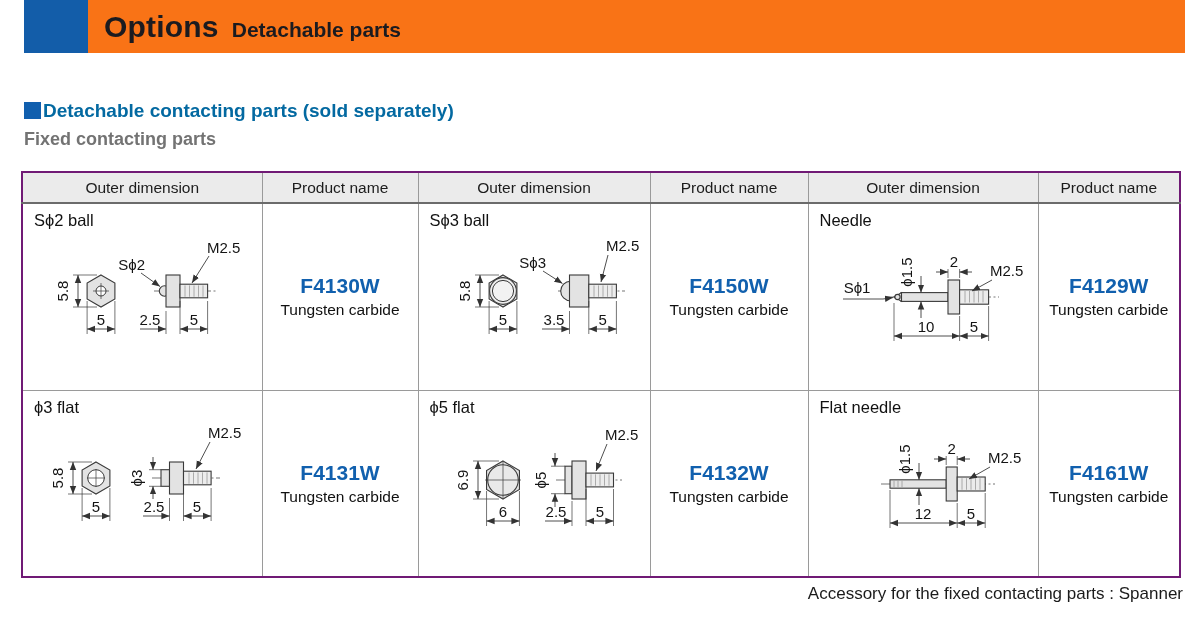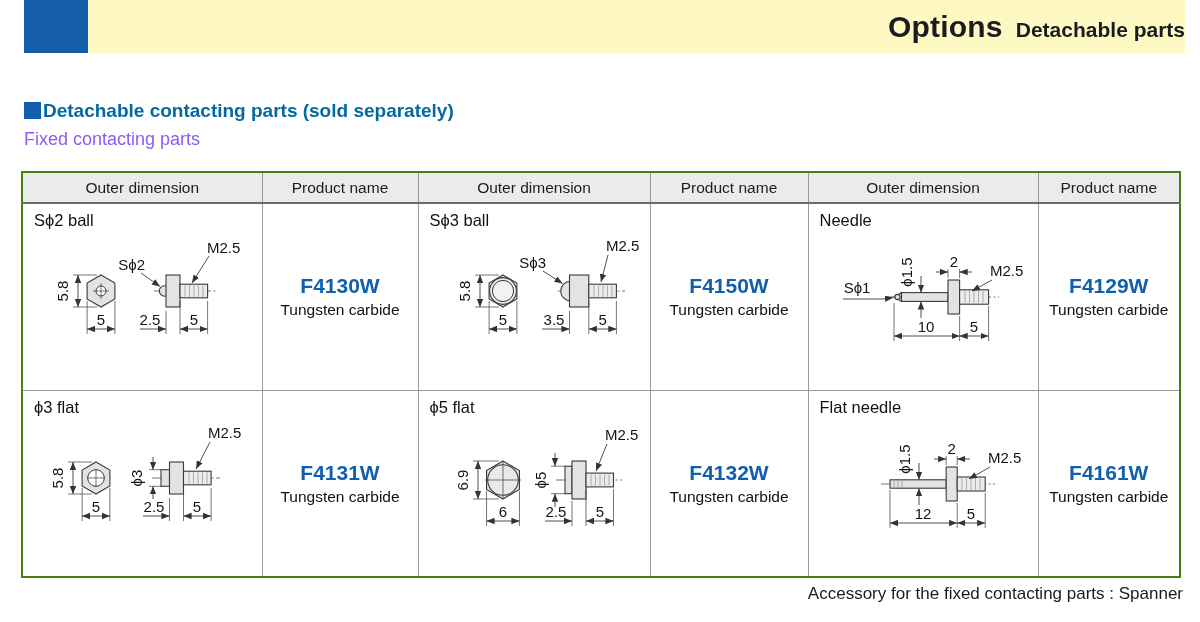--- a/index.html
+++ b/index.html
@@ -4,37 +4,37 @@
 <style>
   * { margin:0; padding:0; box-sizing:border-box; }
   html,body { width:1200px; height:622px; background:#fff; overflow:hidden;
               font-family:"Liberation Sans", sans-serif; color:#151515; }
   .page { position:relative; width:1200px; height:622px; background:#fff; }
 
   
   .topbar { position:absolute; top:0; left:0; width:1185px; height:53px; display:flex; }
   .topbar .lead { width:24px; background:#fff; }
   .topbar .sq   { width:64px; height:53px; background:#135da9; }
-  .topbar .bar  { flex:1; background:#fef9c3; display:flex; align-items:center;justify-content:flex-end; }
+  .topbar .bar  { flex:1; background:#f97316; display:flex; align-items:center; }
   .bar-text { display:flex; align-items:baseline; gap:13px; padding-left:16px; }
   .bar-text .t1 { font-size:30px; font-weight:bold; color:#1b1b20; letter-spacing:0.2px; }
   .bar-text .t2 { font-size:21px; font-weight:bold; color:#1b1b20; }
 
   
   .h-blue { position:absolute; top:100px; left:24px; font-size:19px; font-weight:bold; color:#0369a1; }
   .h-blue .bullet { display:inline-block; width:17px; height:17px; background:#115fae; margin-right:2px; vertical-align:-2px; }
-  .h-black { position:absolute; top:129px; left:24px; font-size:18px; font-weight:normal; color:#8b5cf6; }
+  .h-black { position:absolute; top:129px; left:24px; font-size:18px; font-weight:bold; color:#737373; }
 
   
   .tbl-wrap { position:absolute; top:171px; left:21px; }
   table { border-collapse:collapse; table-layout:fixed; width:1158px; background:#fff; }
   th { height:31px; background:#ebebeb; font-weight:normal; font-size:15.5px; color:#1c1c1c;
        border:1px solid #9a9a9a; border-bottom:2px solid #6b6b6b; }
   td { border:1px solid #9a9a9a; padding:0; }
-  table { border:2px solid #4d7c0f; }
+  table { border:2px solid #701a75; }
   td.dim { height:187px; vertical-align:top;margin-top:48px; }
   td.prod { text-align:center; vertical-align:middle; }
   .cell-title { font-size:16.5px; color:#111; padding:7px 0 0 11px; }
   .prod-name { color:#1160ae; font-weight:bold; font-size:21px; margin-bottom:3px; }
   .prod-mat  { font-size:15.5px; color:#111; }
   svg.draw { display:block; margin-top:1px; }
 
   
   svg text { font-family:"Liberation Sans", sans-serif; font-size:15px; fill:#141414; }
   .pt  { fill:#e3e3e3; stroke:#3a3a3a; stroke-width:1.1; }

